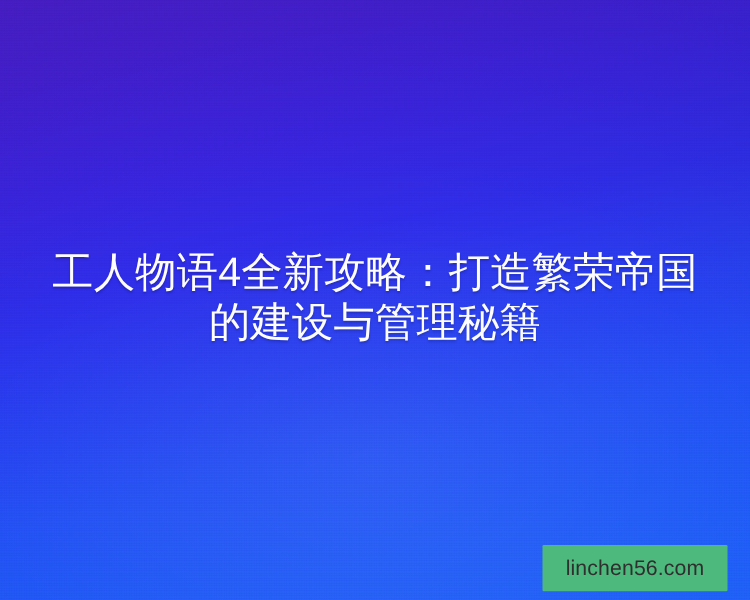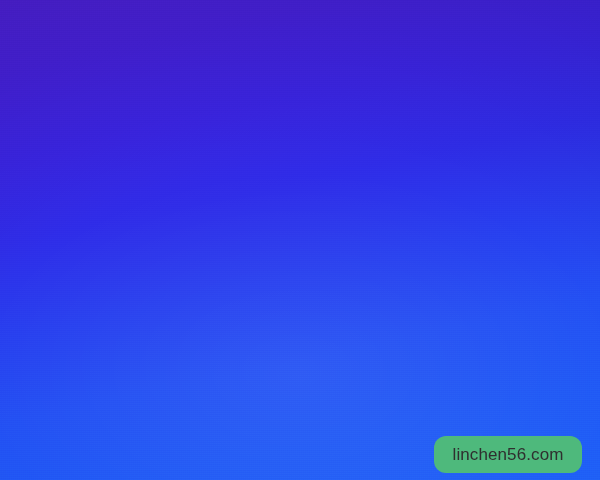--- a/index.html
+++ b/index.html
@@ -77,37 +77,38 @@
   #watermark-badge {
     position: absolute;
     left: 434px;
     top: 436px;
     width: 148px;
     height: 37px;
     background: #4eb97c;
     display: flex;
     align-items: center;
     justify-content: center;
-    border-radius: 12px;
+    border-radius: 1px;
   }
 
   #watermark-label {
     color: #2f2f2f;
     font-size: 17px;
     line-height: 1;
     font-weight: 400;
     letter-spacing: 0.1px;
   }
 </style>
 </head>
 <body>
 
 <div id="banner">
 
   <div id="vignette"></div>
   <div id="noise"></div>
 
+  <h1 id="headline">工人物语4全新攻略：打造繁荣帝国的建设与管理秘籍</h1>
 
   <div id="watermark-badge">
     <span id="watermark-label">linchen56.com</span>
   </div>
 
 </div>
 
 </body></html>

